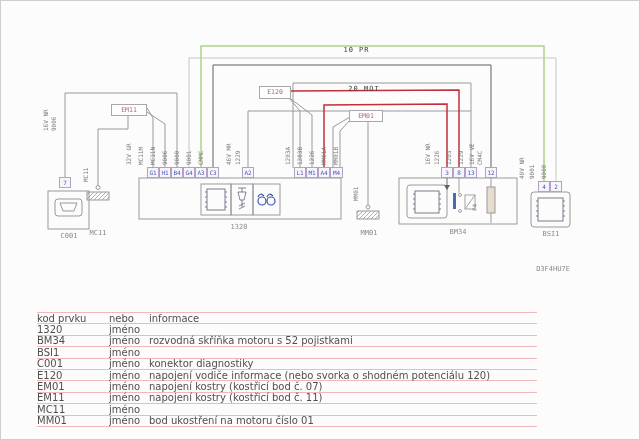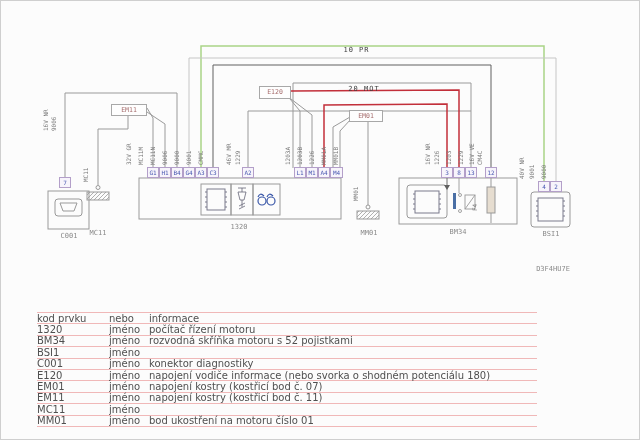--- a/index.html
+++ b/index.html
@@ -201,40 +201,39 @@
 
   <div class="tbl">
     <div class="trow">
       <span>kod prvku</span>
       <span>nebo</span>
       <span>informace</span>
     </div>
     <div class="trow">
       <span>1320</span>
       <span>jméno</span>
-      <span>počítač řízení motoru</span>
     </div>
     <div class="trow">
       <span>BM34</span>
       <span>jméno</span>
       <span>rozvodná skříňka motoru s 52 pojistkami</span>
     </div>
     <div class="trow">
       <span>BSI1</span>
       <span>jméno</span>
     </div>
     <div class="trow">
       <span>C001</span>
       <span>jméno</span>
       <span>konektor diagnostiky</span>
     </div>
     <div class="trow">
       <span>E120</span>
       <span>jméno</span>
-      <span>napojení vodiče informace (nebo svorka o shodném potenciálu 180)</span>
+      <span>napojení vodiče informace (nebo svorka o shodném potenciálu 120)</span>
     </div>
     <div class="trow">
       <span>EM01</span>
       <span>jméno</span>
       <span>napojení kostry (kostřicí bod č. 07)</span>
     </div>
     <div class="trow">
       <span>EM11</span>
       <span>jméno</span>
       <span>napojení kostry (kostřicí bod č. 11)</span>

